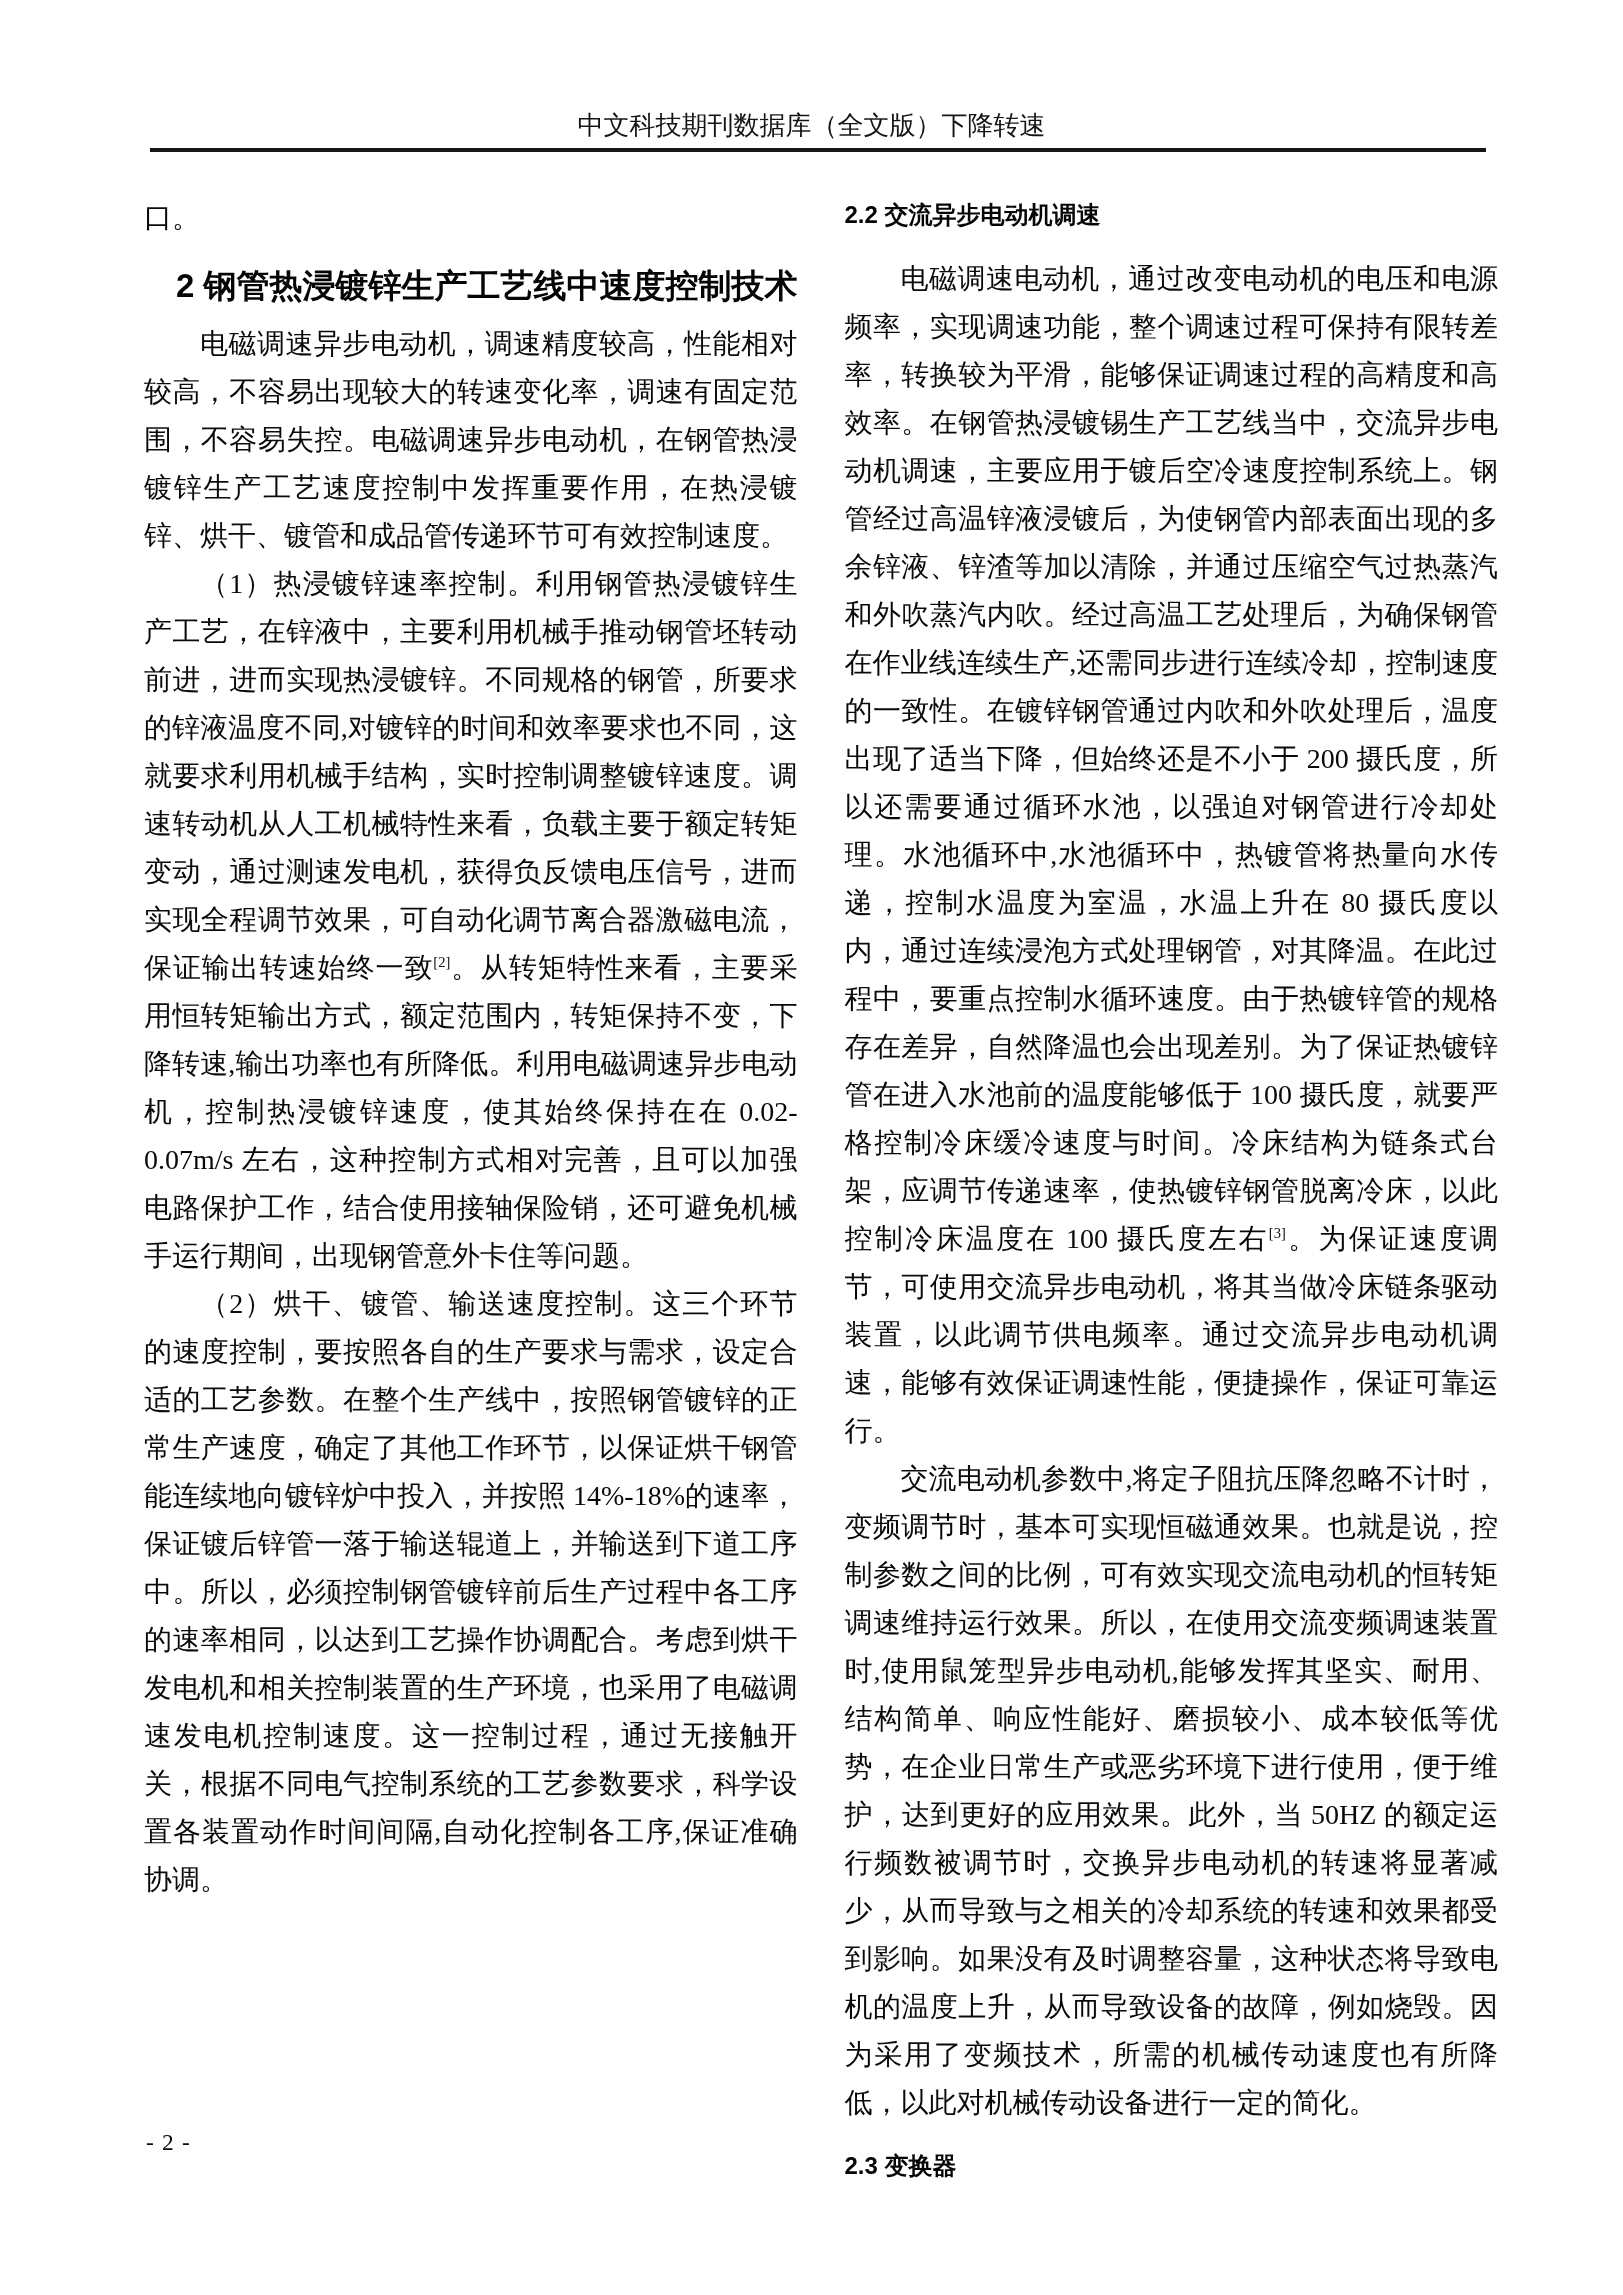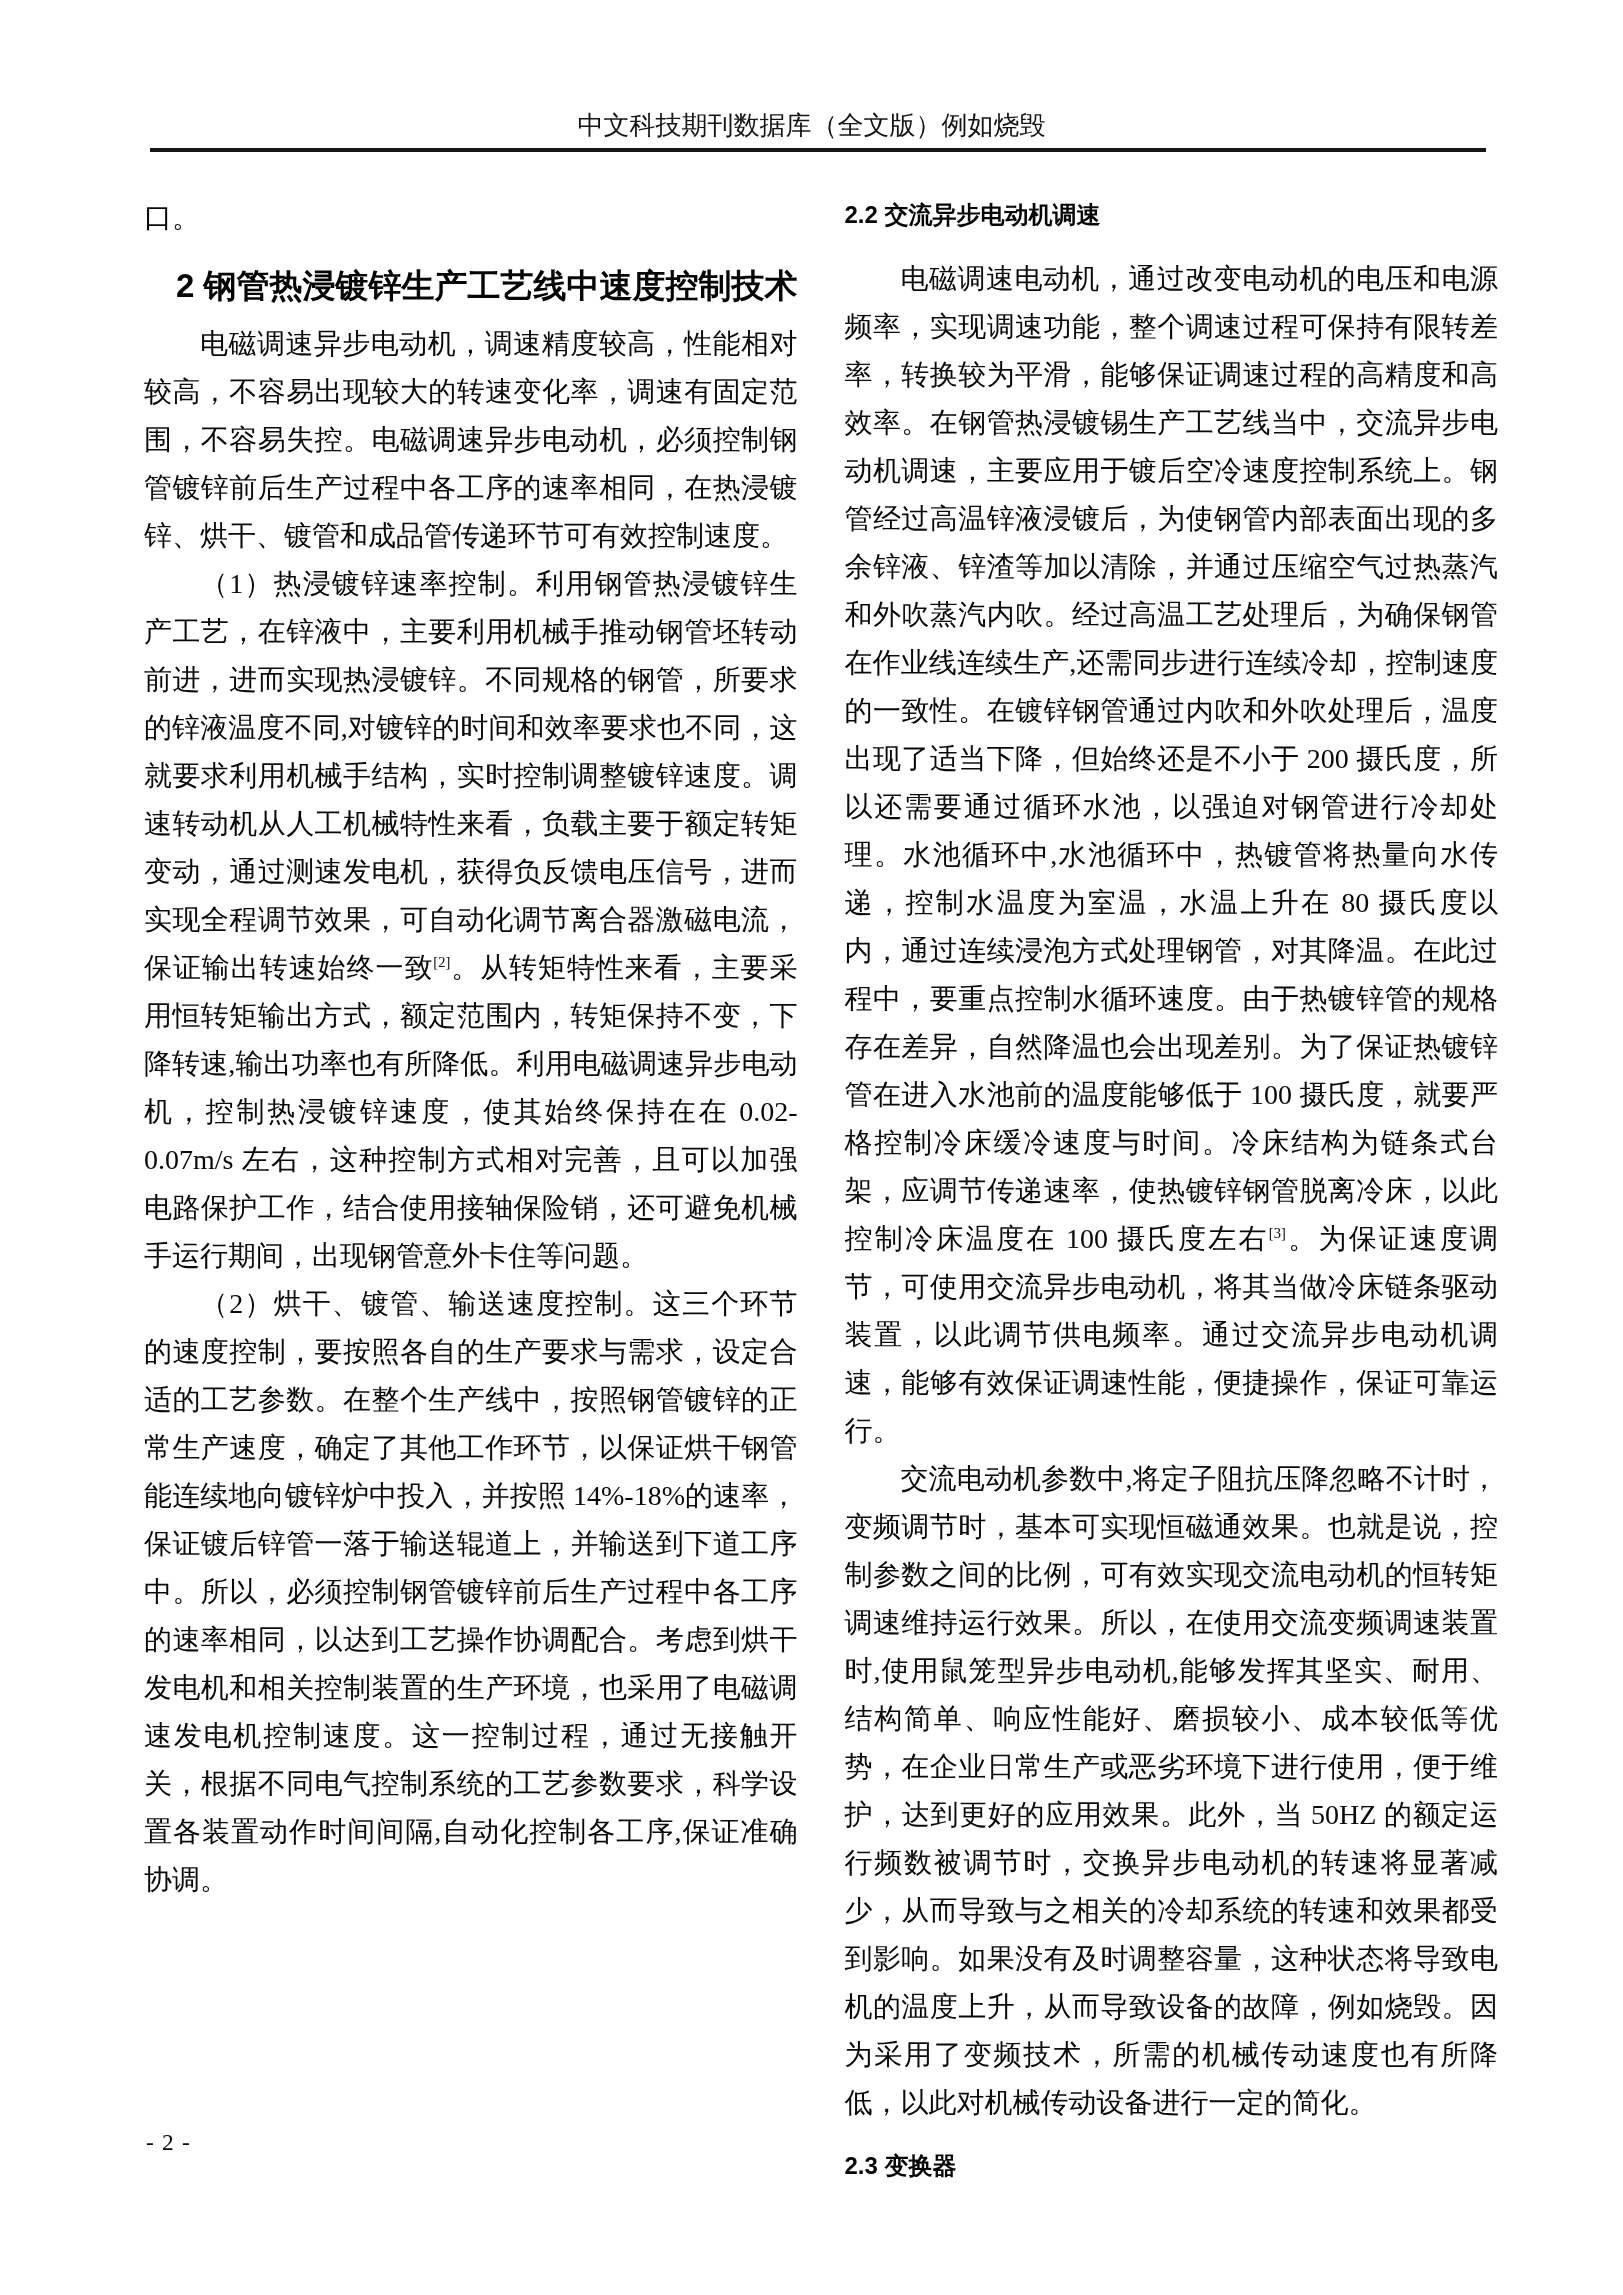--- a/index.html
+++ b/index.html
@@ -57,32 +57,32 @@
     font-size: 23.4px; line-height: 28px; color: #090909;
     letter-spacing: 1.2px;
   }
 </style>
 </head>
 <body>
 
 <div class="page">
 
   <header class="page-header">
-    <span>中文科技期刊数据库（全文版）例如烧毁</span>
+    <span>中文科技期刊数据库（全文版）下降转速</span>
   </header>
 
   <div class="header-rule"></div>
 
   <main class="columns">
 
     <section class="col">
       <p class="para no-indent">口。</p>
       <h2 class="section-h">2 钢管热浸镀锌生产工艺线中速度控制技术</h2>
       <div>
-          <p class="para">电磁调速异步电动机，调速精度较高，性能相对较高，不容易出现较大的转速变化率，调速有固定范围，不容易失控。电磁调速异步电动机，必须控制钢管镀锌前后生产过程中各工序的速率相同，在热浸镀锌、烘干、镀管和成品管传递环节可有效控制速度。</p>
+          <p class="para">电磁调速异步电动机，调速精度较高，性能相对较高，不容易出现较大的转速变化率，调速有固定范围，不容易失控。电磁调速异步电动机，在钢管热浸镀锌生产工艺速度控制中发挥重要作用，在热浸镀锌、烘干、镀管和成品管传递环节可有效控制速度。</p>
           <p class="para">（1）热浸镀锌速率控制。利用钢管热浸镀锌生产工艺，在锌液中，主要利用机械手推动钢管坯转动前进，进而实现热浸镀锌。不同规格的钢管，所要求的锌液温度不同,对镀锌的时间和效率要求也不同，这就要求利用机械手结构，实时控制调整镀锌速度。调速转动机从人工机械特性来看，负载主要于额定转矩变动，通过测速发电机，获得负反馈电压信号，进而实现全程调节效果，可自动化调节离合器激磁电流，保证输出转速始终一致<sup class="cite">[2]</sup>。从转矩特性来看，主要采用恒转矩输出方式，额定范围内，转矩保持不变，下降转速,输出功率也有所降低。利用电磁调速异步电动机，控制热浸镀锌速度，使其始终保持在在 0.02-0.07m/s 左右，这种控制方式相对完善，且可以加强电路保护工作，结合使用接轴保险销，还可避免机械手运行期间，出现钢管意外卡住等问题。</p>
           <p class="para">（2）烘干、镀管、输送速度控制。这三个环节的速度控制，要按照各自的生产要求与需求，设定合适的工艺参数。在整个生产线中，按照钢管镀锌的正常生产速度，确定了其他工作环节，以保证烘干钢管能连续地向镀锌炉中投入，并按照 14%-18%的速率，保证镀后锌管一落于输送辊道上，并输送到下道工序中。所以，必须控制钢管镀锌前后生产过程中各工序的速率相同，以达到工艺操作协调配合。考虑到烘干发电机和相关控制装置的生产环境，也采用了电磁调速发电机控制速度。这一控制过程，通过无接触开关，根据不同电气控制系统的工艺参数要求，科学设置各装置动作时间间隔,自动化控制各工序,保证准确协调。</p>
         </div>
     </section>
 
     <section class="col">
       <h3 class="subsection-h first">2.2 交流异步电动机调速</h3>
       <div>
           <p class="para">电磁调速电动机，通过改变电动机的电压和电源频率，实现调速功能，整个调速过程可保持有限转差率，转换较为平滑，能够保证调速过程的高精度和高效率。在钢管热浸镀锡生产工艺线当中，交流异步电动机调速，主要应用于镀后空冷速度控制系统上。钢管经过高温锌液浸镀后，为使钢管内部表面出现的多余锌液、锌渣等加以清除，并通过压缩空气过热蒸汽和外吹蒸汽内吹。经过高温工艺处理后，为确保钢管在作业线连续生产,还需同步进行连续冷却，控制速度的一致性。在镀锌钢管通过内吹和外吹处理后，温度出现了适当下降，但始终还是不小于 200 摄氏度，所以还需要通过循环水池，以强迫对钢管进行冷却处理。水池循环中,水池循环中，热镀管将热量向水传递，控制水温度为室温，水温上升在 80 摄氏度以内，通过连续浸泡方式处理钢管，对其降温。在此过程中，要重点控制水循环速度。由于热镀锌管的规格存在差异，自然降温也会出现差别。为了保证热镀锌管在进入水池前的温度能够低于 100 摄氏度，就要严格控制冷床缓冷速度与时间。冷床结构为链条式台架，应调节传递速率，使热镀锌钢管脱离冷床，以此控制冷床温度在 100 摄氏度左右<sup class="cite">[3]</sup>。为保证速度调节，可使用交流异步电动机，将其当做冷床链条驱动装置，以此调节供电频率。通过交流异步电动机调速，能够有效保证调速性能，便捷操作，保证可靠运行。</p>
           <p class="para">交流电动机参数中,将定子阻抗压降忽略不计时，变频调节时，基本可实现恒磁通效果。也就是说，控制参数之间的比例，可有效实现交流电动机的恒转矩调速维持运行效果。所以，在使用交流变频调速装置时,使用鼠笼型异步电动机,能够发挥其坚实、耐用、结构简单、响应性能好、磨损较小、成本较低等优势，在企业日常生产或恶劣环境下进行使用，便于维护，达到更好的应用效果。此外，当 50HZ 的额定运行频数被调节时，交换异步电动机的转速将显著减少，从而导致与之相关的冷却系统的转速和效果都受到影响。如果没有及时调整容量，这种状态将导致电机的温度上升，从而导致设备的故障，例如烧毁。因为采用了变频技术，所需的机械传动速度也有所降低，以此对机械传动设备进行一定的简化。</p>

